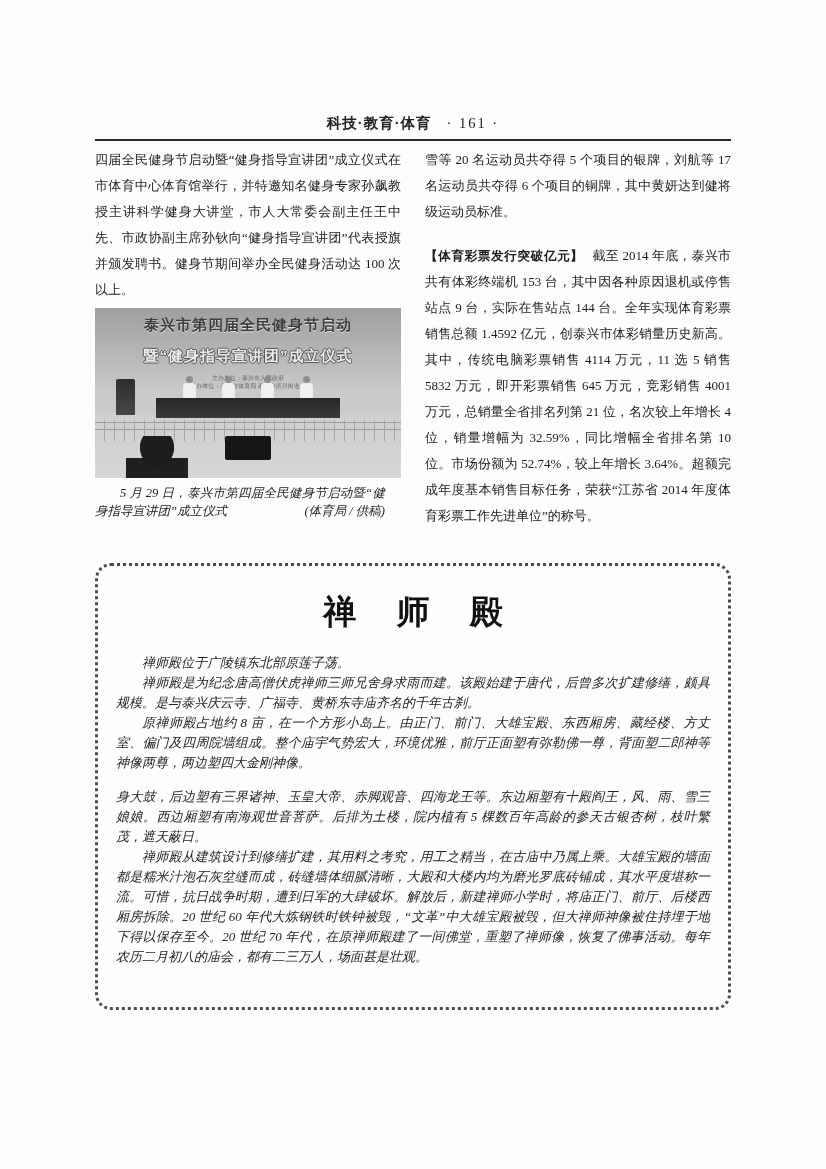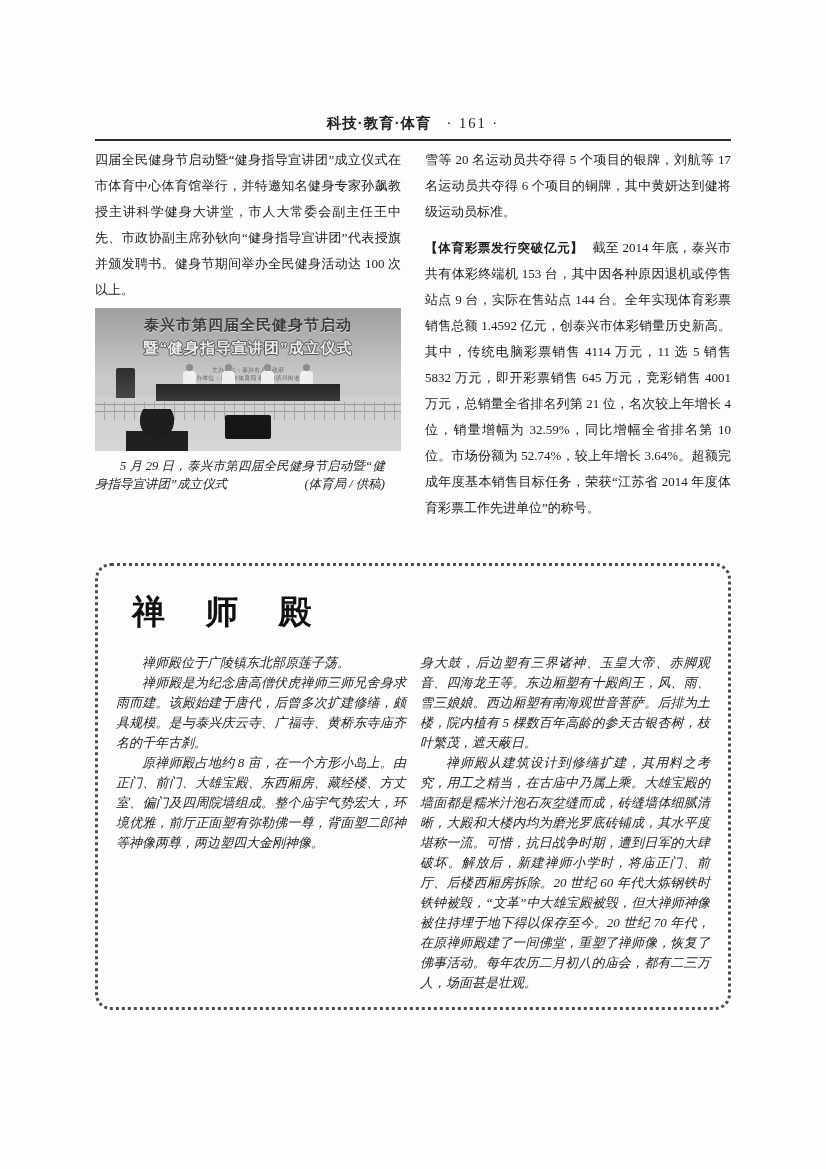--- a/index.html
+++ b/index.html
@@ -21,28 +21,28 @@
   .headrule{position:absolute;top:139px;left:95px;width:636px;height:2px;background:#2a2a2a;}
   
   .col{position:absolute;top:147px;width:306px;}
   .col.left{left:95px;}
   .col.right{left:425px;}
   p.body{
     margin:0;font-size:13px;line-height:26px;text-align:justify;
     text-justify:inter-ideograph;
   }
   p.entry{margin-top:0;}
-  p.gap{margin-top:10px;}
+  p.gap{margin-top:18px;}
   .head{
     font-family:"Liberation Sans","DejaVu Sans",sans-serif;
     font-weight:700;font-size:12.5px;margin-right:9px;letter-spacing:.5px;
   }
   
   .photo{
-    position:relative;width:306px;height:143px;margin-top:5px;
+    position:relative;width:306px;height:170px;margin-top:5px;
     background:linear-gradient(180deg,#a9a9a9 0%,#c2c2c2 55%,#cfcfcf 62%,#d6d6d6 100%);
     overflow:hidden;filter:grayscale(1);
   }
   .ph-banner{
     position:absolute;left:0;top:0;width:100%;height:62%;
     background:linear-gradient(180deg,#9f9f9f,#cacaca 80%);
     text-align:center;
   }
   .ph-trees-l,.ph-trees-r{
     position:absolute;top:0;height:62%;width:16%;
@@ -52,21 +52,21 @@
     opacity:.85;
   }
   .ph-trees-l{left:0;}
   .ph-trees-r{right:0;}
   .ph-t1{
     margin-top:8px;font-family:"Liberation Sans",sans-serif;font-weight:700;
     font-size:15px;letter-spacing:1px;color:#3c3c3c;text-shadow:0 1px 0 #e0e0e0;
     white-space:nowrap;
   }
   .ph-t2{
-    margin-top:4px;font-family:"Liberation Sans",sans-serif;font-weight:700;
+    margin-top:12px;font-family:"Liberation Sans",sans-serif;font-weight:700;
     font-size:15px;letter-spacing:1px;color:#ededed;
     text-shadow:-1px 0 #555,1px 0 #555,0 -1px #555,0 1px #555;
     white-space:nowrap;
   }
   .ph-org{
     margin-top:9px;color:#5d5d5d;font-family:"Liberation Sans",sans-serif;
     font-size:10px;line-height:12px;transform:scale(.6);transform-origin:50% 0;
     white-space:nowrap;
   }
   .ph-persons{
@@ -112,25 +112,25 @@
   p.caption::after{content:"";display:block;clear:both;}
   .credit{float:right;font-style:italic;}
   .cap-indent{display:inline-block;width:2em;}
   
   .feature-box{
     position:absolute;left:95px;top:563px;width:636px;height:447px;
     box-sizing:border-box;border:3px dotted #4c4c4c;border-radius:16px;
     padding:8px 18px;
   }
   .box-title{
-    margin-top:16px;font-weight:700;font-size:33px;
+    margin-top:16px;text-align:center;font-weight:700;font-size:33px;
     letter-spacing:16px;text-indent:16px;color:#111;
     font-family:"Liberation Serif","DejaVu Serif",serif;
   }
-  .box-cols{display:flex;gap:14px;margin-top:18px;}
+  .box-cols{display:flex;gap:14px;margin-top:18px;flex-direction:column;}
   .box-col{flex:1 1 0;}
   .box-col p{
     margin:0;font-size:13px;line-height:20px;text-align:justify;
     font-style:italic;color:#222;
   }
   .indent{text-indent:2em;}
 </style>
 </head>
 <body>
 

